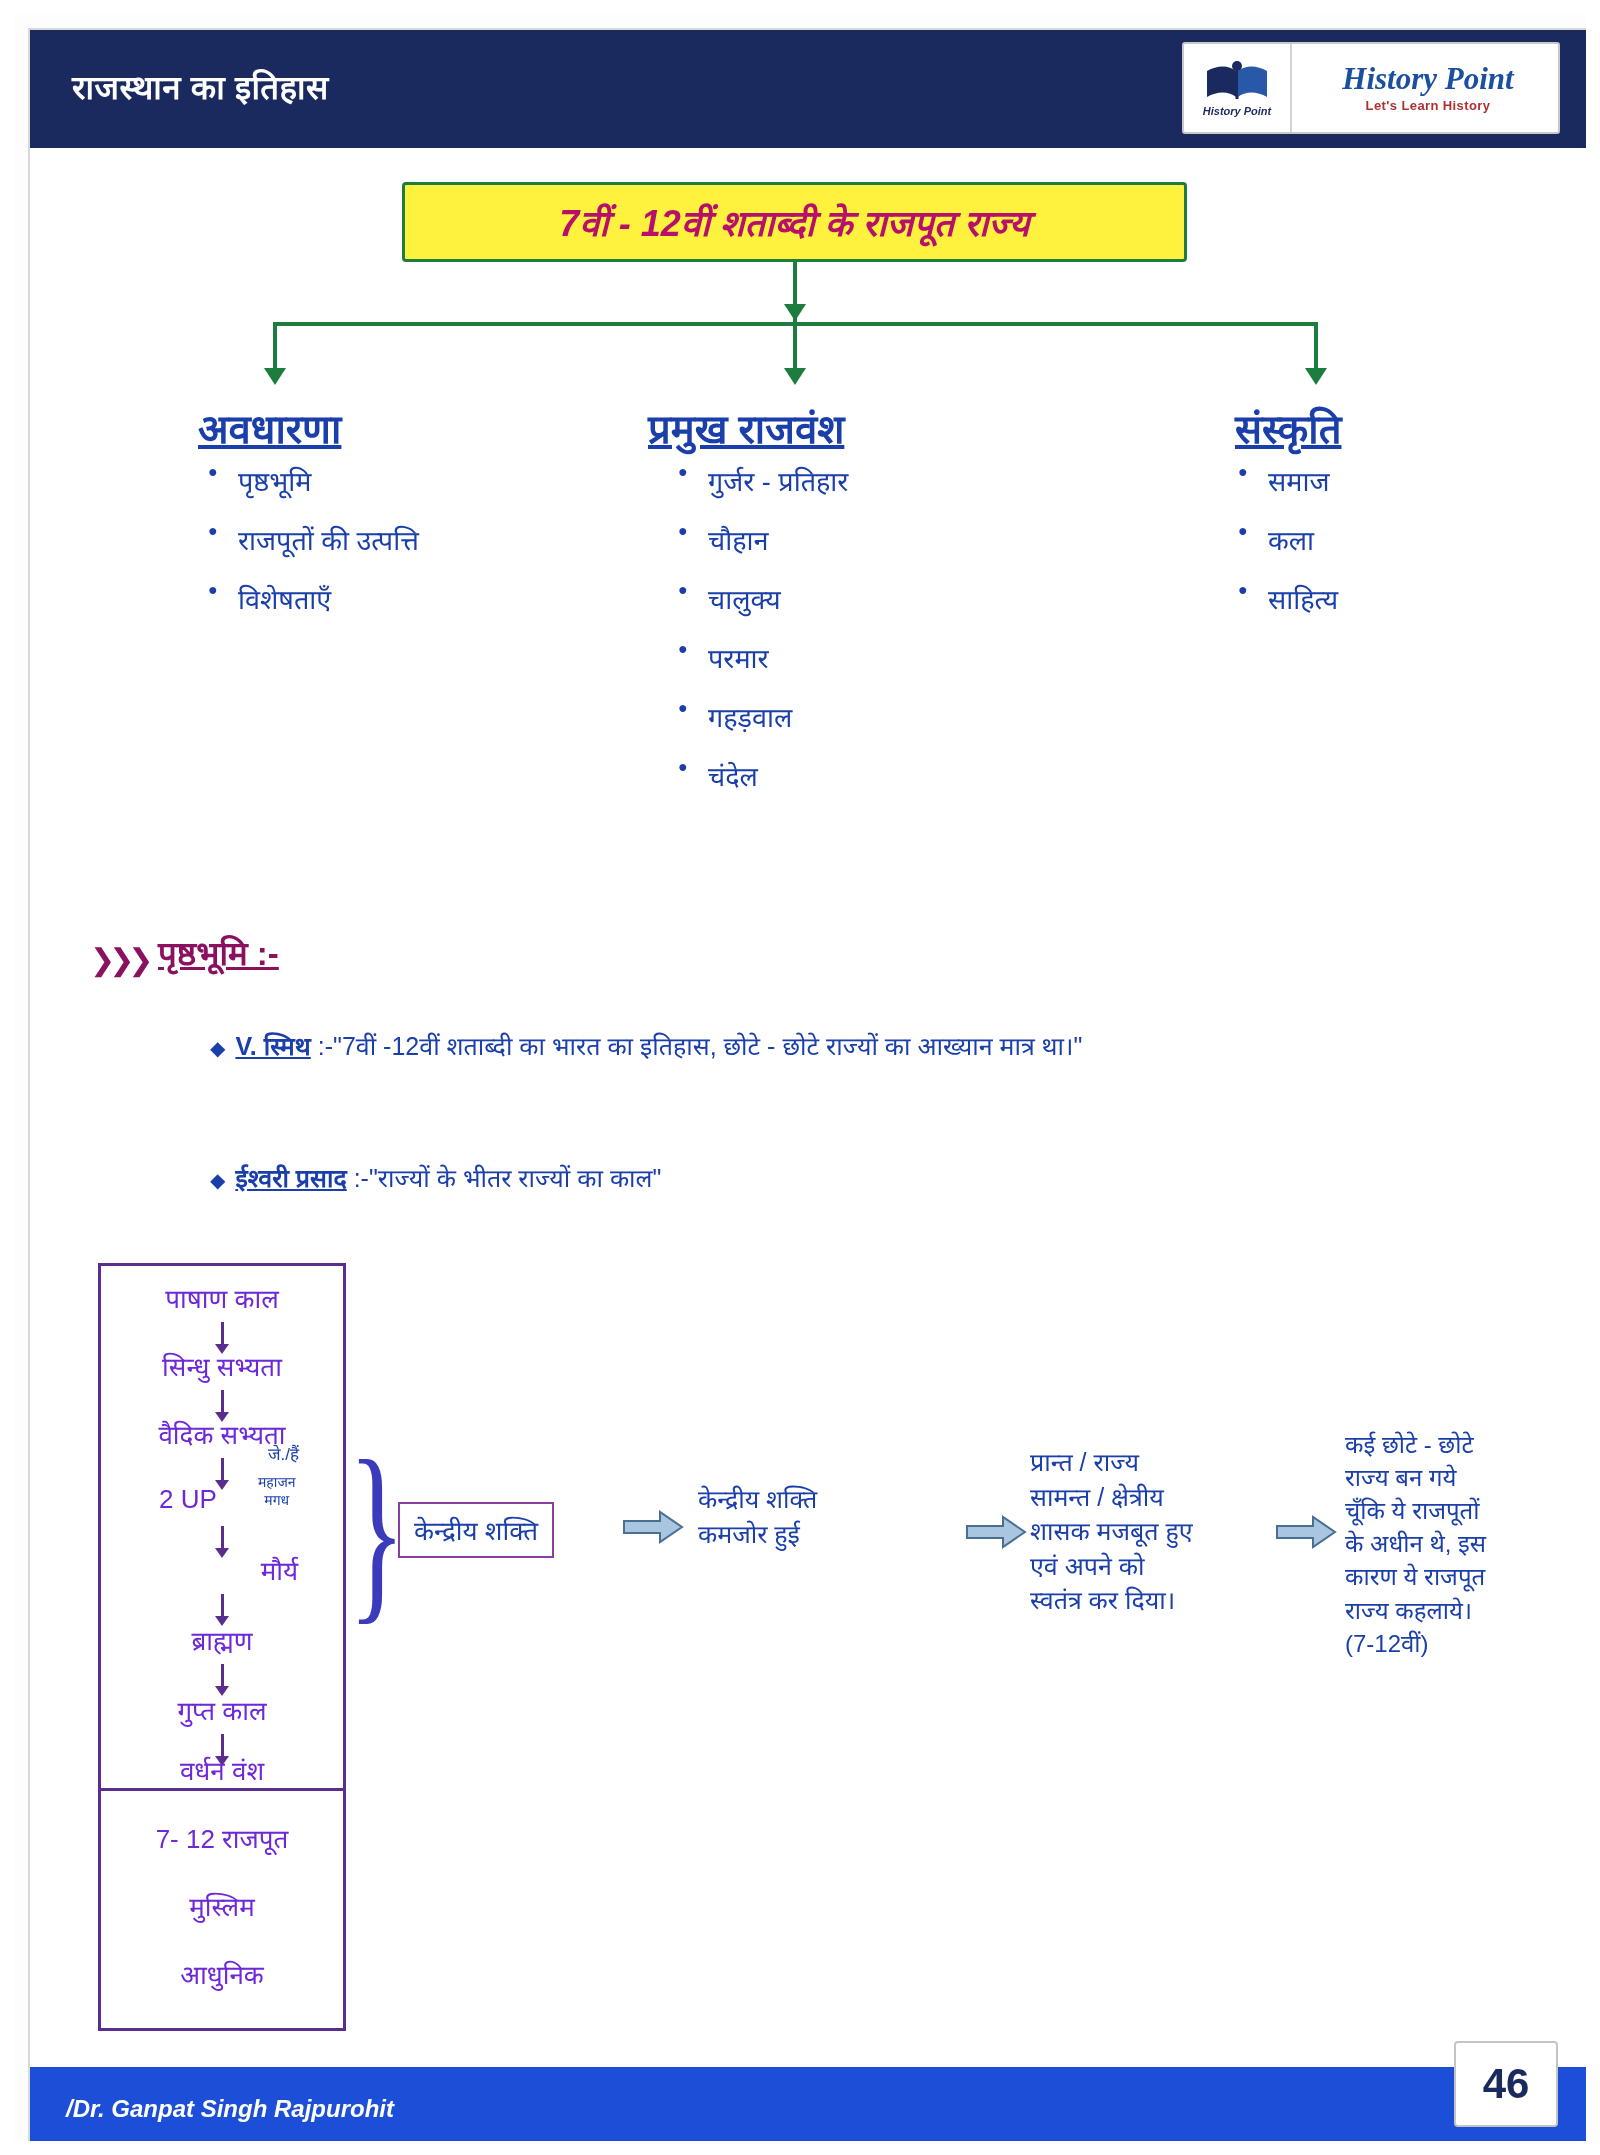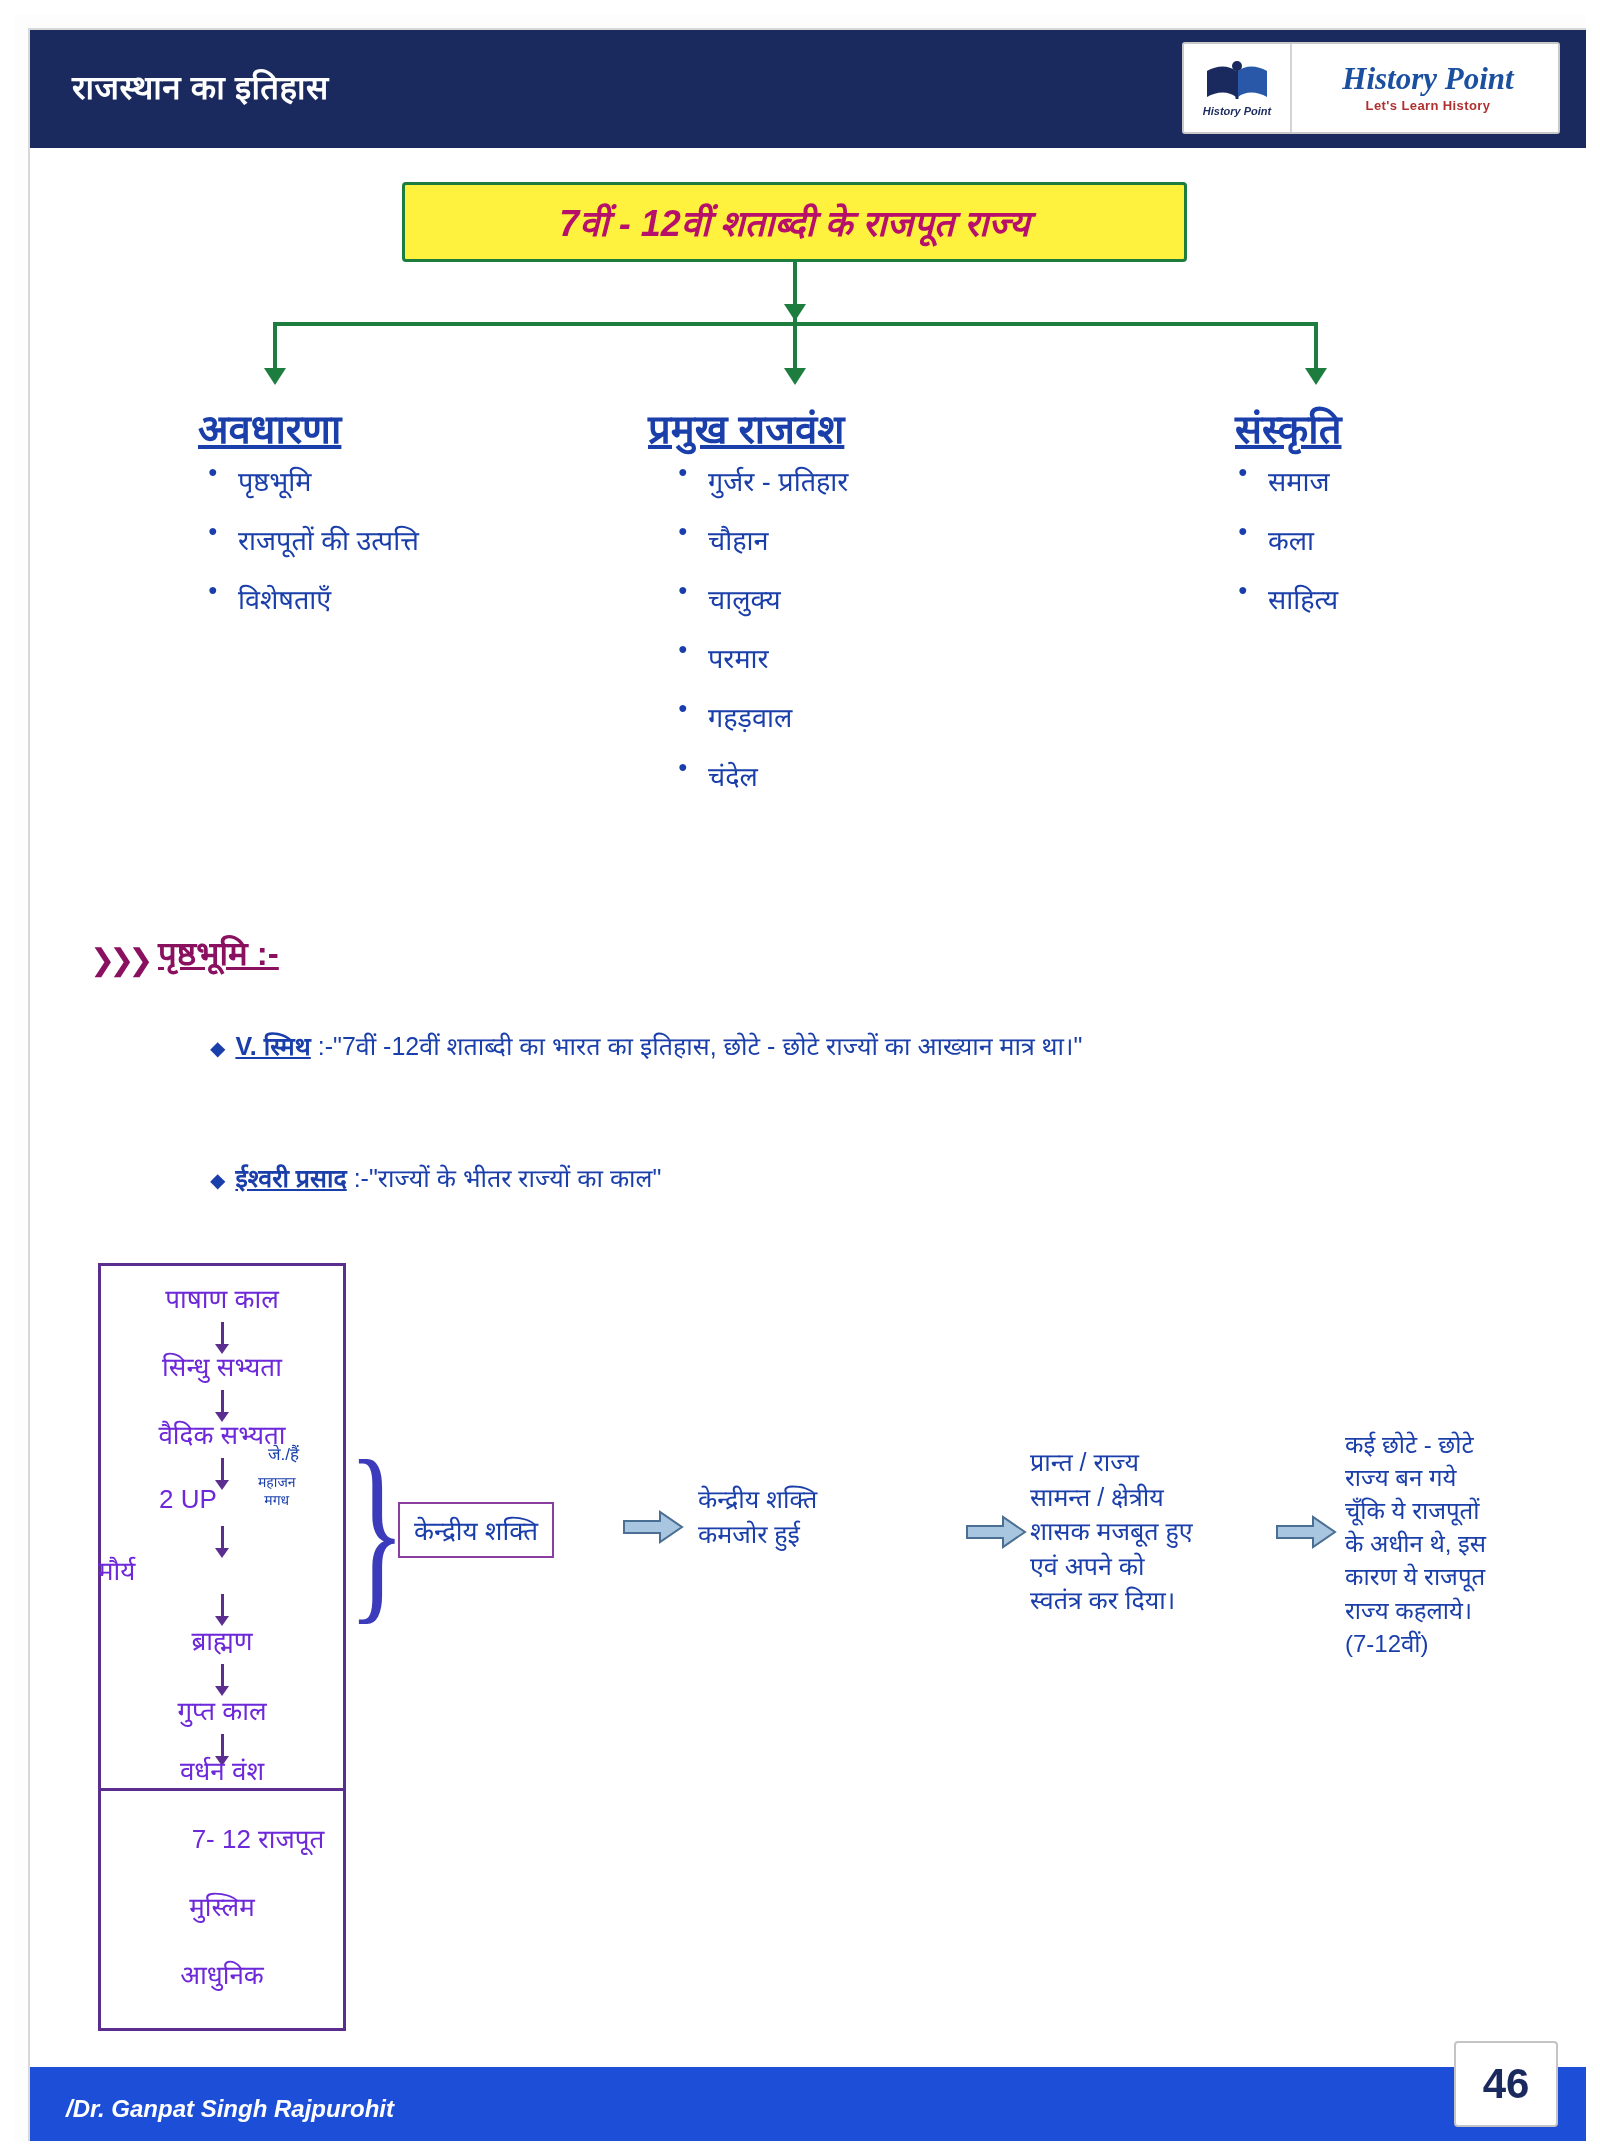--- a/index.html
+++ b/index.html
@@ -408,35 +408,35 @@
     <div class="timeline-box2"></div>
 
     <div class="tl-item" style="left:68px; top:1250px; width:248px;">पाषाण काल</div>
     <div class="tl-arrow" style="left:192px; top:1292px; height:24px;"></div>
     <div class="tl-item" style="left:68px; top:1318px; width:248px;">सिन्धु सभ्यता</div>
     <div class="tl-arrow" style="left:192px; top:1360px; height:24px;"></div>
     <div class="tl-item" style="left:68px; top:1386px; width:248px;">वैदिक सभ्यता</div>
     <div class="tl-arrow" style="left:192px; top:1428px; height:24px;"></div>
     <div class="tl-item" style="left:68px; top:1454px; width:180px; text-align:center;">2 UP</div>
     <div class="tl-arrow" style="left:192px; top:1496px; height:24px;"></div>
-    <div class="tl-item" style="left:68px; top:1522px; width:200px; text-align:left;">मौर्य</div>
+    <div class="tl-item" style="left:68px; top:1522px; width:200px; text-align:right;">मौर्य</div>
     <div class="tl-arrow" style="left:192px; top:1564px; height:24px;"></div>
     <div class="tl-item" style="left:68px; top:1592px; width:248px;">ब्राह्मण</div>
     <div class="tl-arrow" style="left:192px; top:1634px; height:24px;"></div>
     <div class="tl-item" style="left:68px; top:1662px; width:248px;">गुप्त काल</div>
     <div class="tl-arrow" style="left:192px; top:1704px; height:24px;"></div>
     <div class="tl-item" style="left:68px; top:1722px; width:248px;">वर्धन वंश</div>
 
     <div class="mahajan-sub">जे./हैं</div>
     <div class="mahajan-box" style="white-space:pre-line;">महाजन
 मगध</div>
 
     <div class="brace">}</div>
 
-    <div class="tl-item" style="left:68px; top:1790px; width:248px;margin-left:36px;">7- 12 राजपूत</div>
+    <div class="tl-item" style="left:68px; top:1790px; width:248px;">7- 12 राजपूत</div>
     <div class="tl-item" style="left:68px; top:1858px; width:248px;">मुस्लिम</div>
     <div class="tl-item" style="left:68px; top:1926px; width:248px;text-align:center;">आधुनिक</div>
 
     <div class="flow-box">केन्द्रीय शक्ति</div>
 
     <svg class="fat-arrow" style="left:592px; top:1480px;" viewBox="0 0 62 34">
       <path d="M2 11 L38 11 L38 2 L60 17 L38 32 L38 23 L2 23 Z" fill="#a9c6e0" stroke="#4a6f92" stroke-width="2"></path>
     </svg>
 
     <div class="flow-text" style="left:668px; top:1452px; white-space:pre-line;">केन्द्रीय शक्ति

